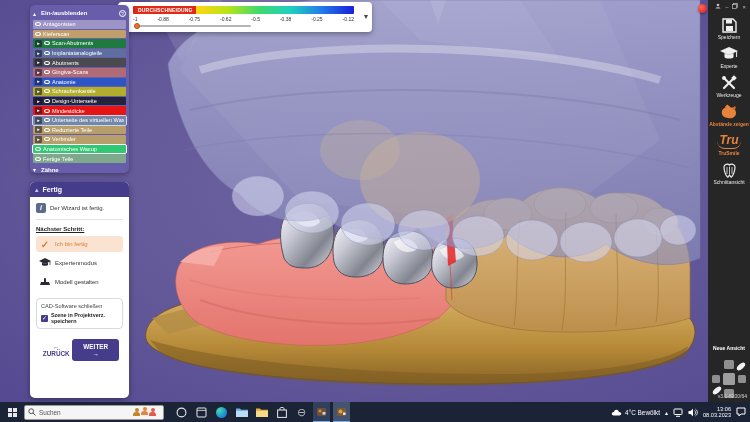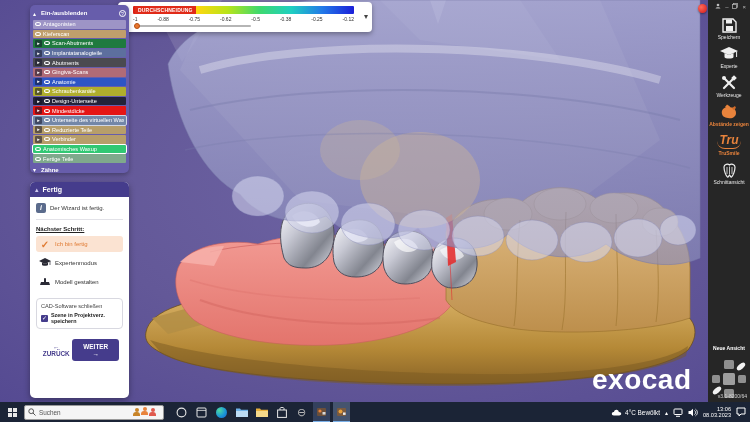--- a/index.html
+++ b/index.html
@@ -210,21 +210,20 @@
             <ellipse cx="532" cy="240" rx="26" ry="20"></ellipse>
           <ellipse cx="586" cy="242" rx="26" ry="20"></ellipse>
             <ellipse cx="638" cy="238" rx="24" ry="19"></ellipse>
           <ellipse cx="678" cy="230" rx="18" ry="15"></ellipse>
         </g>
         <path d="M200,70 C300,40 520,40 660,80" stroke="rgba(255,255,255,0.3)" stroke-width="8" fill="none"></path>
         <path d="M190,110 C320,80 540,84 680,120" stroke="rgba(120,122,170,0.4)" stroke-width="2" fill="none"></path>
         <path d="M185,150 C300,124 540,128 690,168" stroke="rgba(120,122,170,0.3)" stroke-width="1.5" fill="none"></path>
       </g>
     </svg>
-    <div id="exocad-logo">exocad</div>
   </div>
 
   <div id="legend">
     <span class="lg-expand">⤢</span>
     <div class="lg-bar" style="background: linear-gradient(90deg, rgb(217, 29, 18), rgb(248, 115, 15), rgb(255, 214, 15), rgb(184, 228, 26), rgb(63, 217, 110), rgb(31, 208, 192), rgb(34, 121, 232), rgb(27, 31, 217));"></div>
     <div class="lg-chip">DURCHSCHNEIDUNG</div>
     <div class="lg-ticks">
       <span>-1</span>
       <span>-0.88</span>
       <span>-0.75</span>

